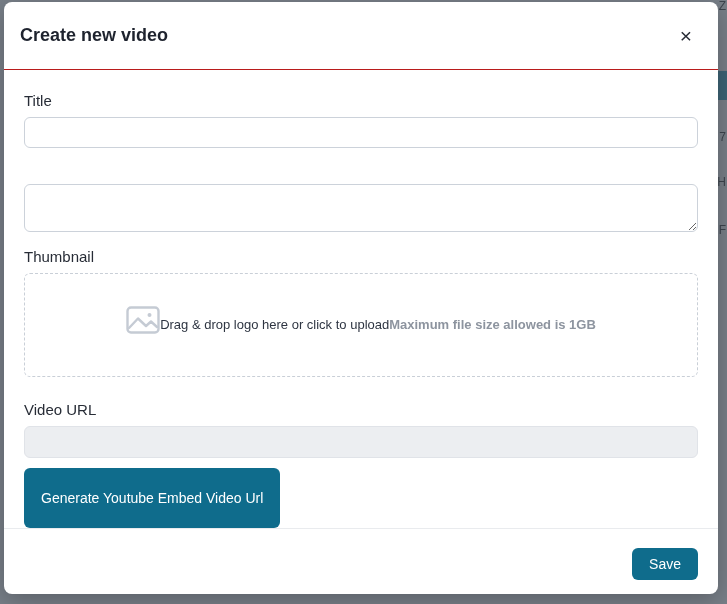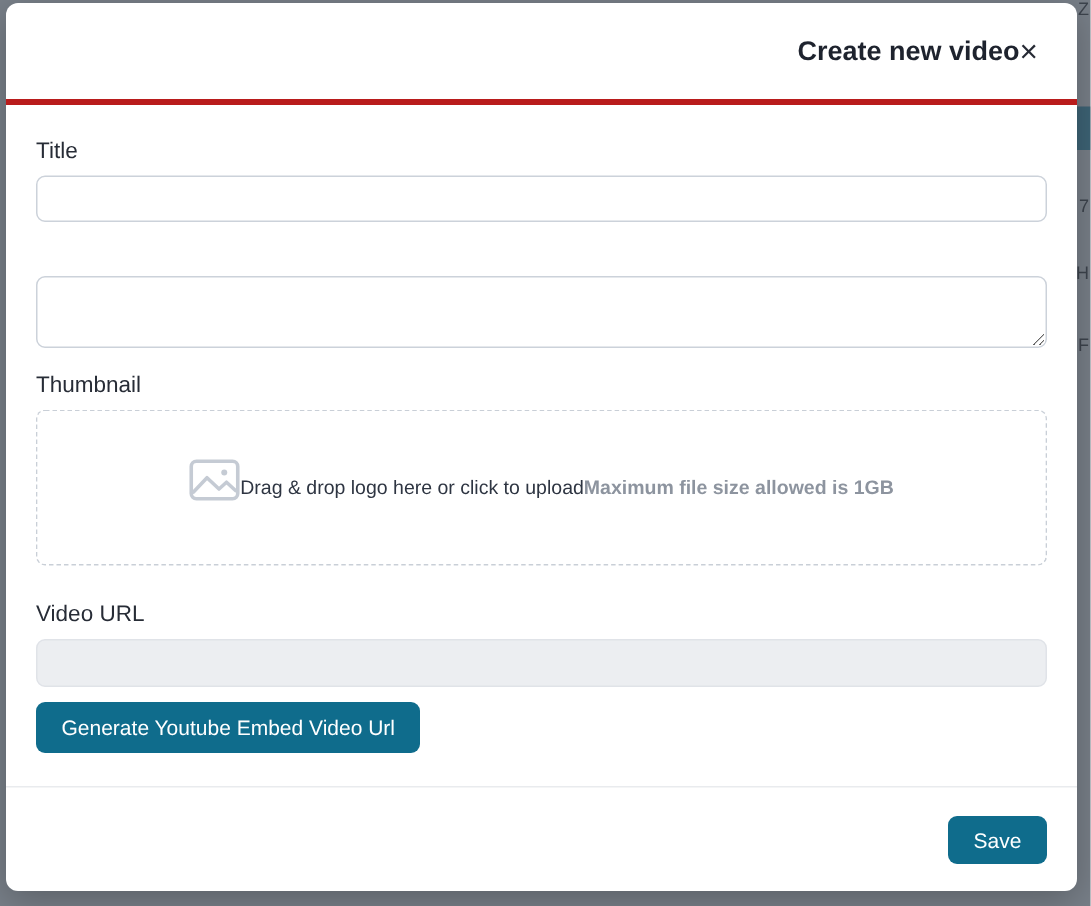--- a/index.html
+++ b/index.html
@@ -46,23 +46,23 @@
     background: #ffffff;
     border-radius: 8px;
     box-shadow: 0 6px 24px rgba(0,0,0,0.25);
     display: flex;
     flex-direction: column;
   }
   .modal-header {
     flex: 0 0 68px;
     display: flex;
     align-items: center;
-    justify-content: flex-end;
+    justify-content: space-between;
     padding: 0 26px 0 16px;
-    border-bottom: 4px solid #b91c1c;
+    border-bottom: 1px solid #b91c1c;
   }
   .modal-title {
     font-size: 18px;
     font-weight: 600;
     color: #1e232e;
   }
   .close-btn {
     background: none;
     border: none;
     font-size: 21px;
@@ -152,21 +152,21 @@
   .form-group-url { margin-bottom: 10px; }
 
   .btn-primary {
     display: inline-block;
     background: #0f6c8c;
     color: #ffffff;
     border: none;
     border-radius: 6px;
     font-size: 14px;
     font-family: "Liberation Sans", sans-serif;
-    padding: 9px 17px;
+    padding: 22px 17px;
     cursor: pointer;
   }
 
   .modal-footer {
     flex: 0 0 70px;
     border-top: 1px solid #e9ebee;
     display: flex;
     align-items: center;
     justify-content: flex-end;
     padding: 0 20px;

